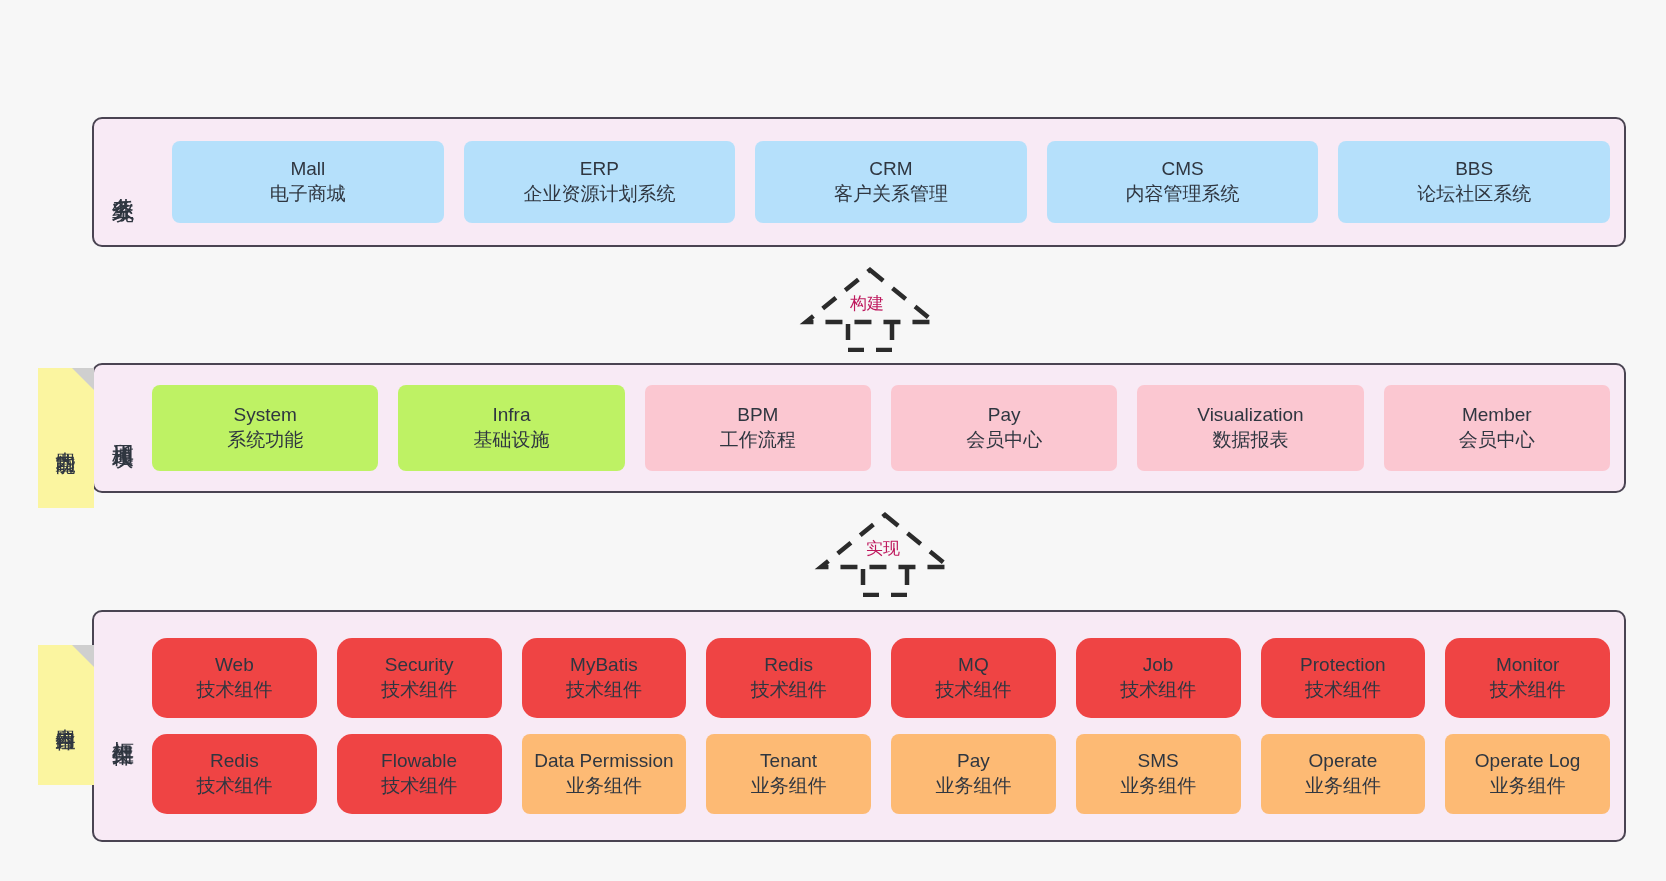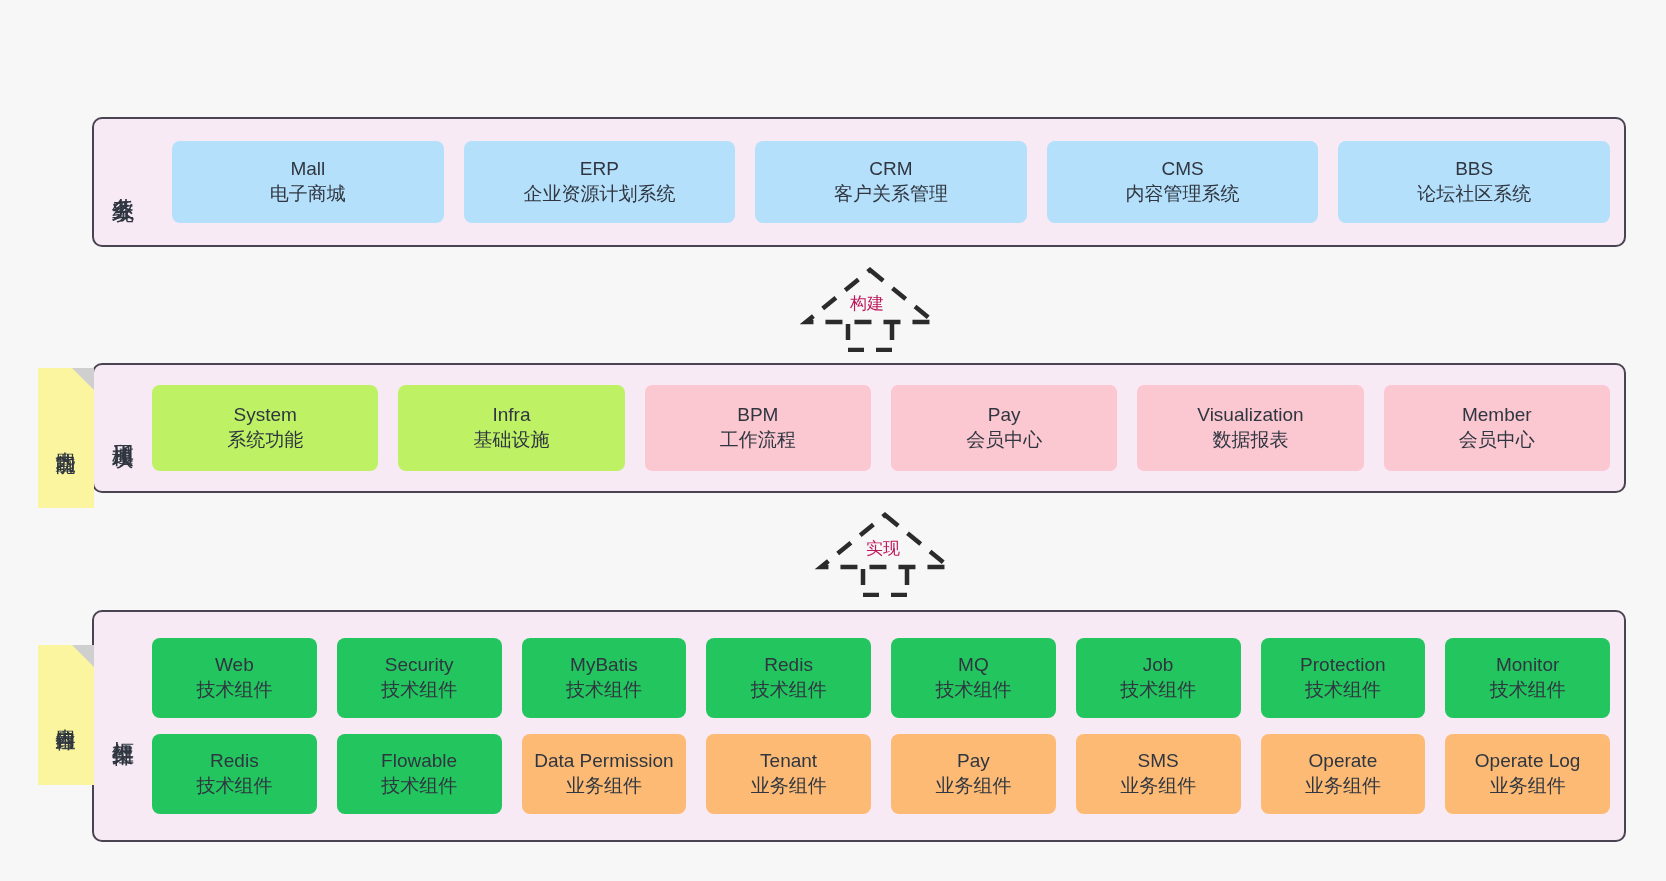--- a/index.html
+++ b/index.html
@@ -80,21 +80,21 @@
   .card .l1 { white-space: normal; }
   .card .l2 { white-space: normal; }
 
   .h-biz   { height: 82px; }
   .h-mod   { height: 86px; }
   .h-comp  { height: 80px; }
 
   .c-blue        { background: #b5e0fb; }
   .c-red         { background: #bef264; }
   .c-pink        { background: #fbc7d1; border-radius: 7px; }
-  .c-green       { background: #22c55e; }
+  .c-green       { background: #ef4444; border-radius: 15px; }
   .c-green-light { background: #fdba74; }
 
   
   .note {
     position: absolute;
     background: #fbf5a0;
     box-sizing: border-box;
     display: flex;
     align-items: center;
     justify-content: center;

